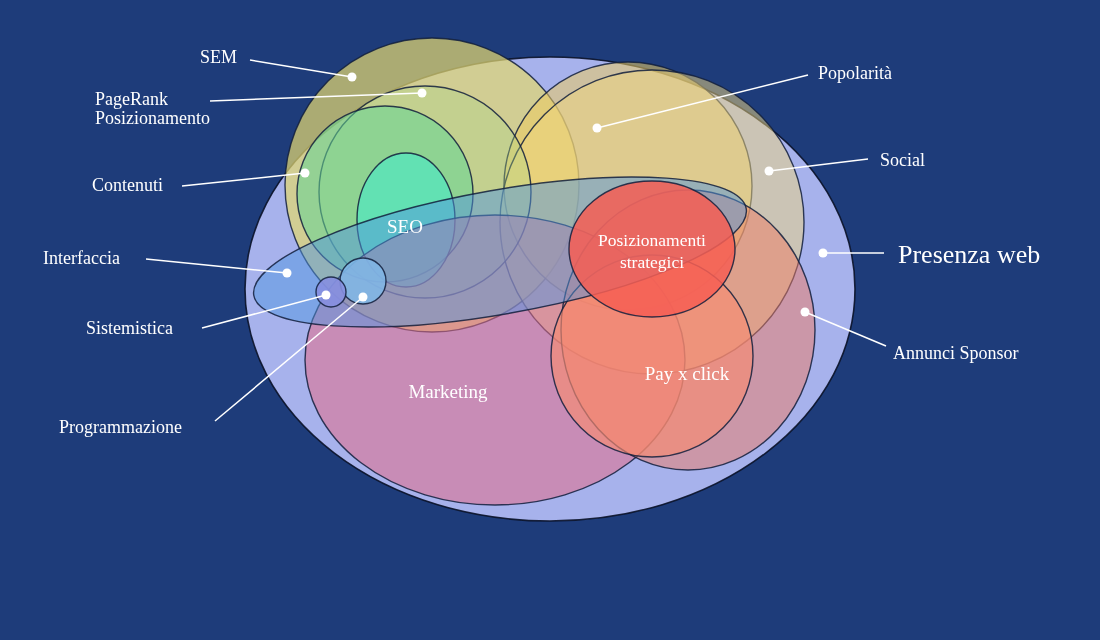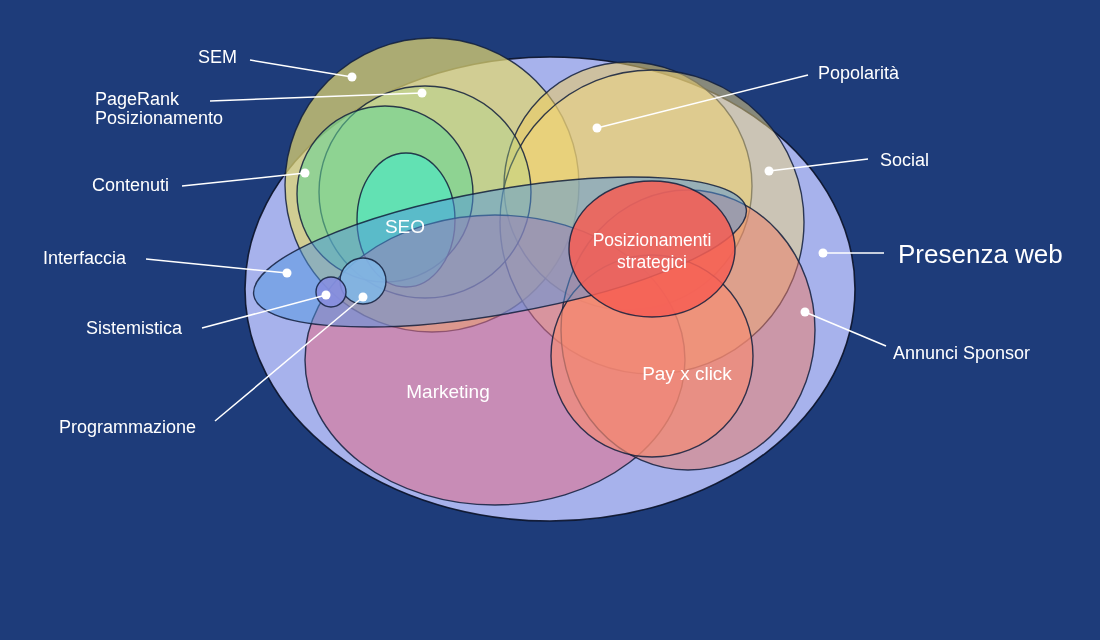--- a/index.html
+++ b/index.html
@@ -1,18 +1,18 @@
 <!DOCTYPE html>
 <html><head>
 <meta charset="utf-8">
 <style>
   html,body{margin:0;padding:0;background:#10264f;}
   .stage{
     position:relative;width:1100px;height:640px;overflow:hidden;
-    font-family:Liberation Sans, sans-serif;
+    font-family:Liberation Serif, serif;
   }
   .stage svg{display:block;width:1100px;height:640px;}
   .region{stroke:rgba(18,30,60,0.85);stroke-width:1.4;}
   .region.outer{stroke:rgba(10,18,40,0.9);stroke-width:1.6;}
   .leader{stroke:#ffffff;stroke-width:1.5;fill:none;}
   .dot{fill:#ffffff;}
   text{fill:#ffffff;}
   .callout-label{font-size:18px;}
   .big-label{font-size:26px;}
   .inner-label{font-size:19px;text-anchor:middle;}

